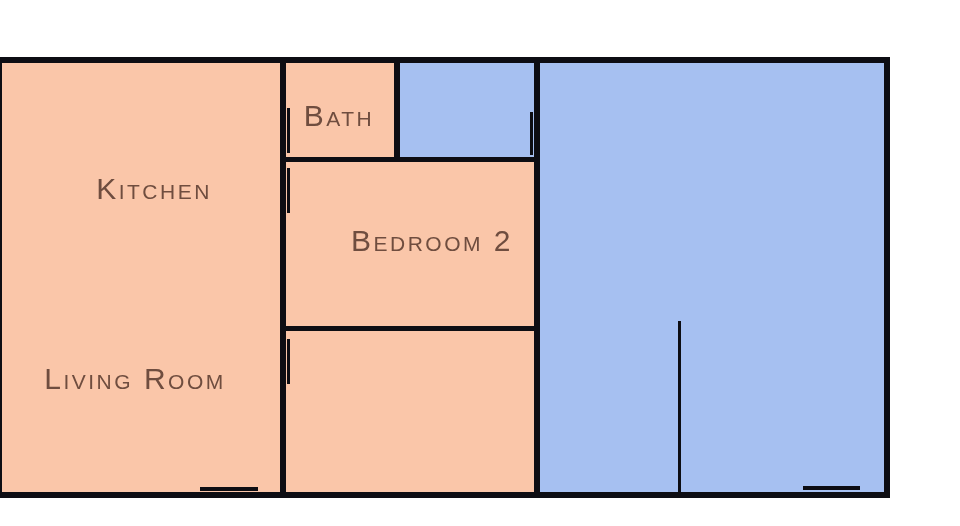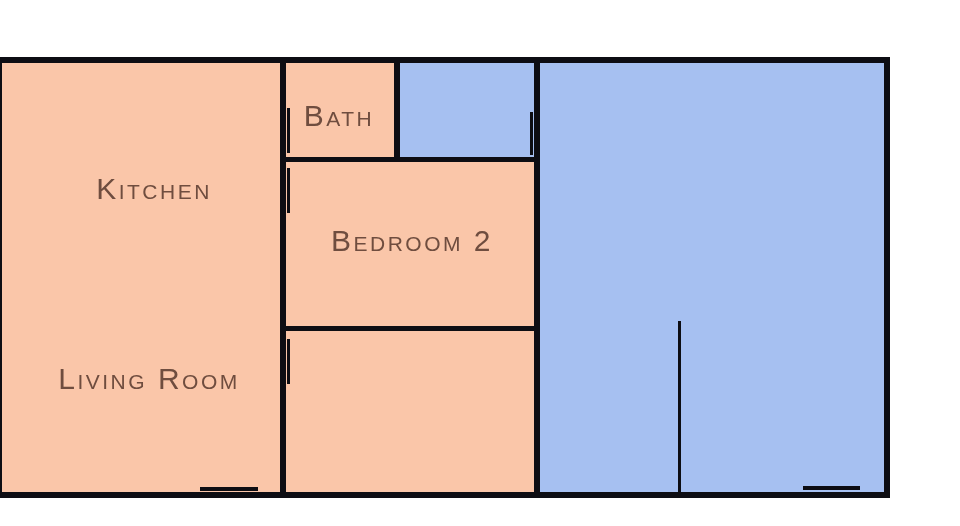--- a/index.html
+++ b/index.html
@@ -59,17 +59,17 @@
   <div class="wall" style="left:678px; top:321px; width:3px;   height:171px;"></div>
 
   <div class="marker" style="left:287px; top:108px; width:3px;  height:45px;"></div>
   <div class="marker" style="left:287px; top:168px; width:3px;  height:45px;"></div>
   <div class="marker" style="left:287px; top:339px; width:3px;  height:45px;"></div>
   <div class="marker" style="left:530px; top:112px; width:3px;  height:43px;"></div>
   <div class="marker" style="left:200px; top:487px; width:58px; height:4px;"></div>
   <div class="marker" style="left:803px; top:486px; width:57px; height:4px;"></div>
 
   <div class="label" style="left:154px; top:175px;margin-top:14px;">Kitchen</div>
-  <div class="label" style="left:149px; top:379px;">Living Room</div>
+  <div class="label" style="left:135px; top:379px;">Living Room</div>
   <div class="label" style="left:339px; top:116px;">Bath</div>
-  <div class="label" style="left:412px; top:241px;">Bedroom 2</div>
+  <div class="label" style="left:432px; top:241px;">Bedroom 2</div>
 
 </div>
 
 </body></html>

